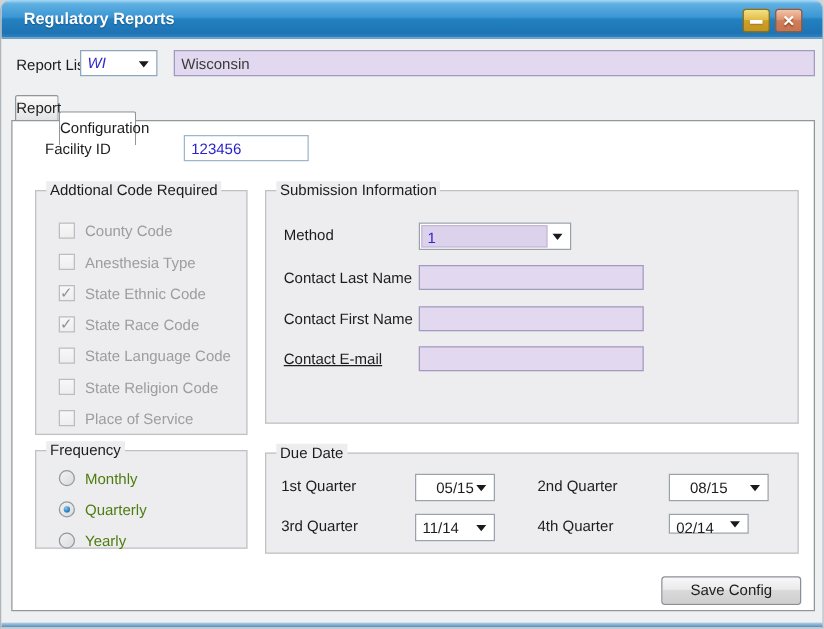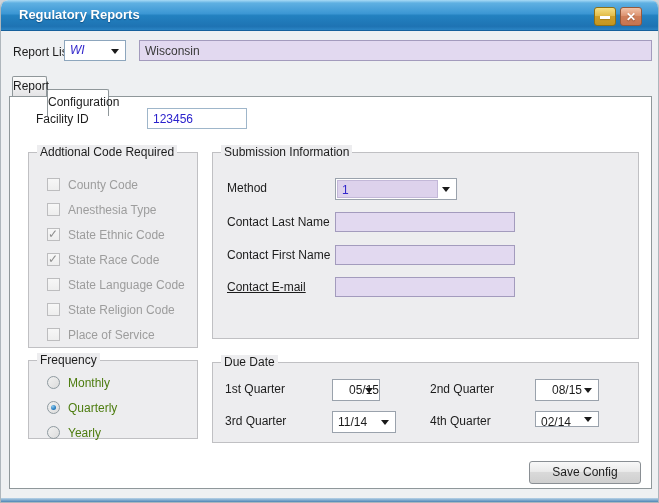--- a/index.html
+++ b/index.html
@@ -215,26 +215,26 @@
         <div class="row">
           <span class="radio" data-selected="false"></span>
           <span class="rad-label">Yearly</span>
         </div>
       </div>
     </div>
 
     <div class="gb" style="left:211px; top:362px; width:427px; height:81px;">
       <span class="gb-title">Due Date</span>
       <span class="lbl" style="left:12px; top:19px;">1st Quarter</span>
-      <div class="dd" style="left:119px; top:16px; width:48px; height:22px;padding-left:16px;">
+      <div class="dd" style="left:119px; top:16px; width:64px; height:22px;padding-left:16px;">
         <span>05/15</span>
         <span class="tri"></span>
       </div>
       <span class="lbl" style="left:217px; top:19px;">2nd Quarter</span>
-      <div class="dd" style="left:322px; top:16px; width:64px; height:22px;padding-left:16px;">
+      <div class="dd" style="left:322px; top:16px; width:80px; height:22px;padding-left:16px;">
         <span>08/15</span>
         <span class="tri"></span>
       </div>
       <span class="lbl" style="left:12px; top:51px;">3rd Quarter</span>
       <div class="dd" style="left:119px; top:48px; width:64px; height:22px;">
         <span>11/14</span>
         <span class="tri"></span>
       </div>
       <span class="lbl" style="left:217px; top:51px;">4th Quarter</span>
       <div class="dd" style="left:322px; top:48px; width:64px; height:16px;">

